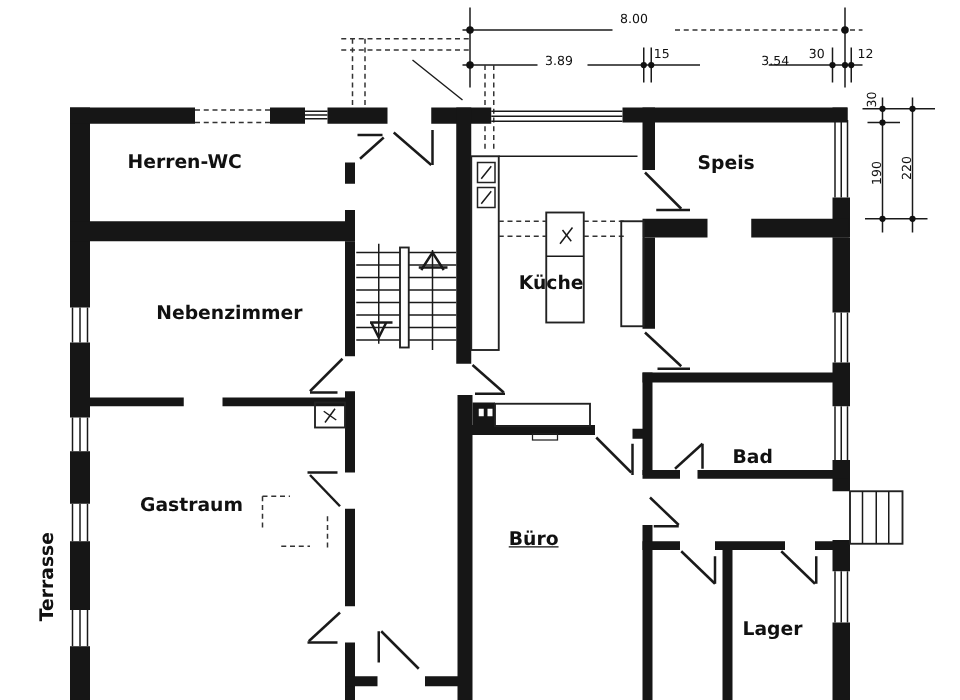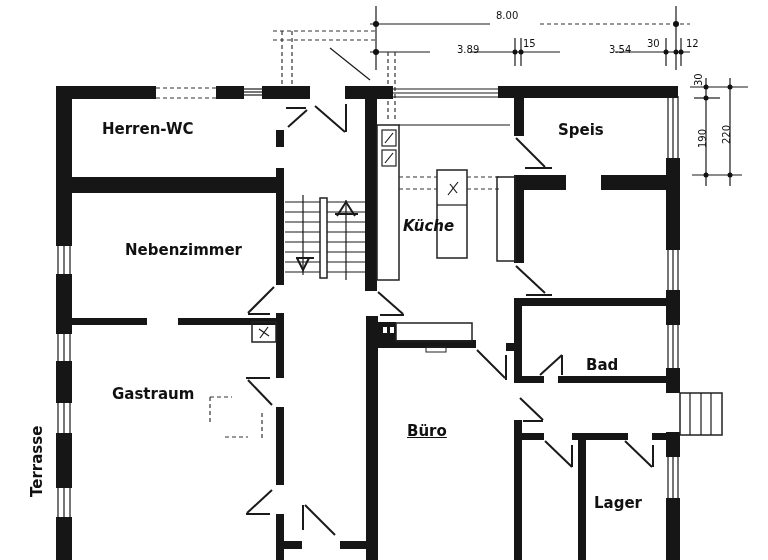--- a/index.html
+++ b/index.html
@@ -255,28 +255,28 @@
     <rect x="680" y="393" width="42" height="42" fill="none" stroke="#222" stroke-width="1.5"></rect>
     <line class="thinner" x1="690" y1="393" x2="690" y2="435"></line>
     <line class="thinner" x1="701" y1="393" x2="701" y2="435"></line>
     <line class="thinner" x1="711" y1="393" x2="711" y2="435"></line>
   </g>
 </svg>
 
 <div class="room-label" style="left:102px; top:120px;">Herren-WC</div>
 <div class="room-label" style="left:558px; top:121px;text-align:right;">Speis</div>
 <div class="room-label" style="left:109px; top:241px;margin-left:16px;">Nebenzimmer</div>
-<div class="room-label" style="left:403px; top:217px;font-style:italic;">Küche</div>
+<div class="room-label" style="left:415px; top:217px;">Küche</div>
 <div class="room-label" style="left:586px; top:325px;margin-top:31px;">Bad</div>
-<div class="room-label" style="left:112px; top:385px;">Gastraum</div>
+<div class="room-label" style="left:112px; top:395px;">Gastraum</div>
 <div class="room-label" style="left:407px; top:422px;text-decoration:underline;">Büro</div>
 <div class="room-label" style="left:594px; top:494px;">Lager</div>
 <div class="room-label vert" style="left:28px; top:497px;">Terrasse</div>
 
 <div class="dim-label" style="left:496px; top:10px;">8.00</div>
-<div class="dim-label" style="left:457px; top:44px;">3.89</div>
+<div class="dim-label" style="left:436px; top:44px;">3.89</div>
 <div class="dim-label small" style="left:523px; top:38px;">15</div>
 <div class="dim-label" style="left:577px; top:44px;margin-left:32px;">3.54</div>
 <div class="dim-label small" style="left:647px; top:38px;">30</div>
 <div class="dim-label small" style="left:686px; top:38px;">12</div>
 <div class="dim-label small vert" style="left:693px; top:86px;">30</div>
 <div class="dim-label small vert" style="left:697px; top:148px;">190</div>
 <div class="dim-label small vert" style="left:721px; top:144px;">220</div>
 
 </body></html>

